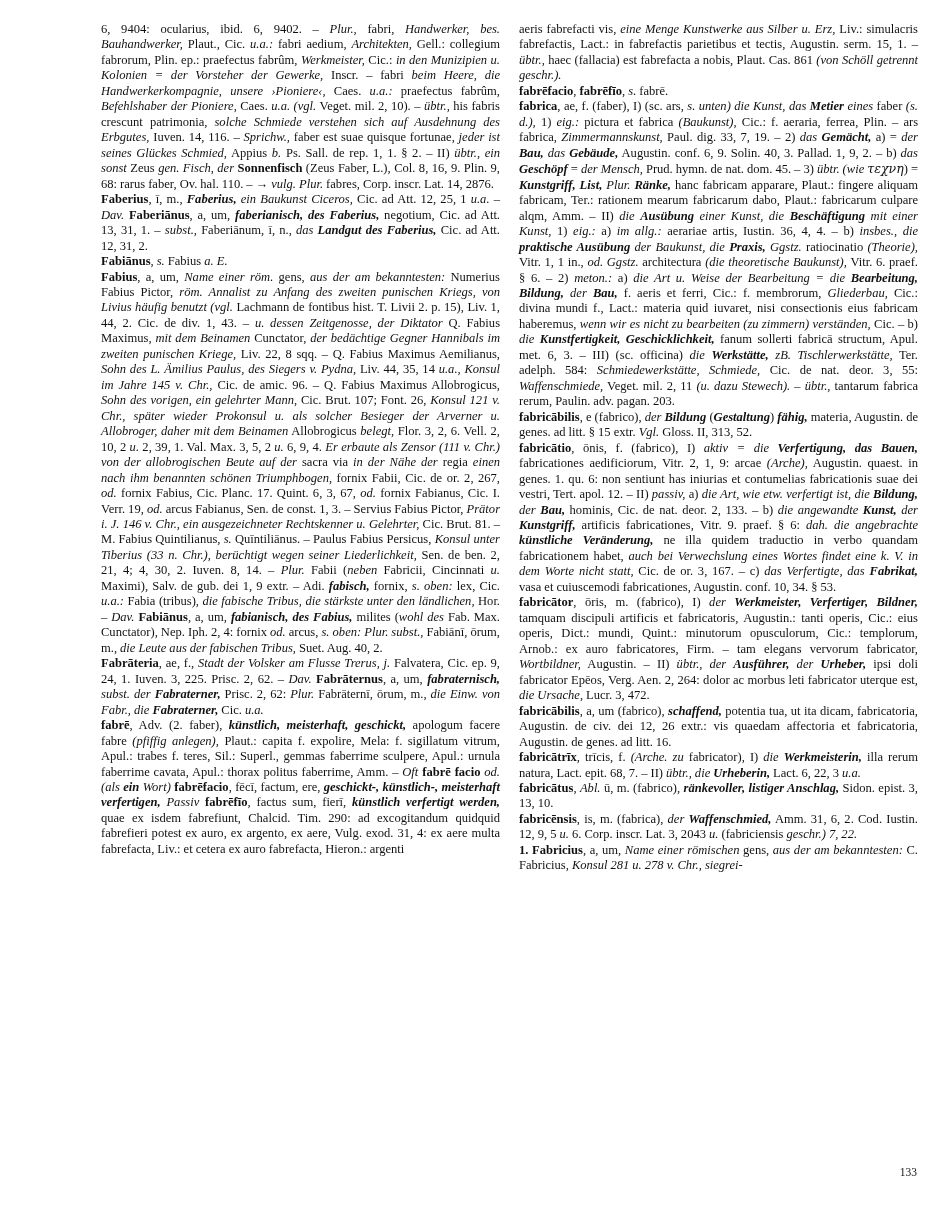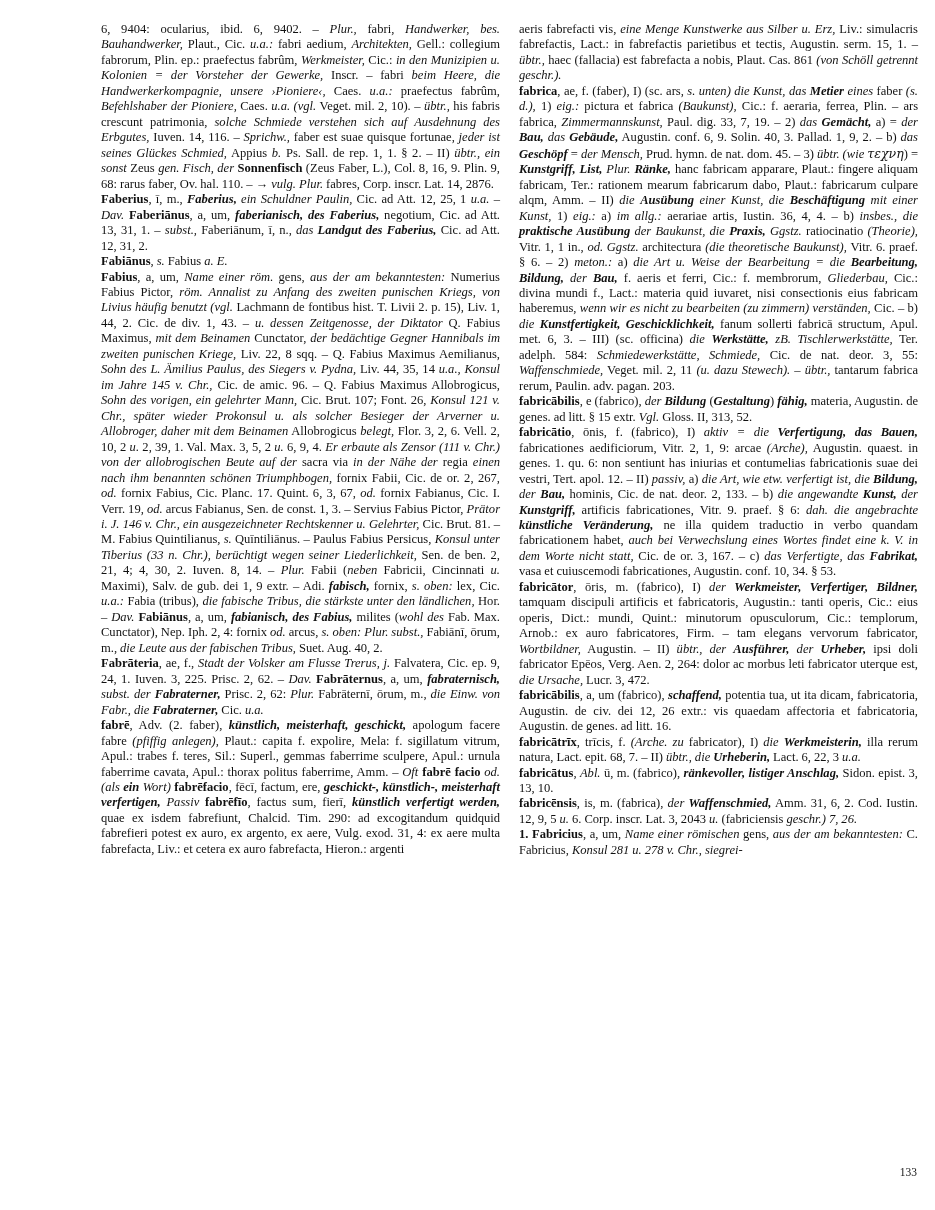--- a/index.html
+++ b/index.html
@@ -64,33 +64,34 @@
   
   .col p { text-align-last: left; }
 </style>
 </head>
 <body>
 
 <div class="page">
   <div class="columns">
     <div class="col" id="left-col">
         <p class="entry">6, 9404: ocularius, ibid. 6, 9402. – <i>Plur.,</i> fabri, <i>Handwerker, bes. Bauhandwerker,</i> Plaut., Cic. <i>u.a.:</i> fabri aedium, <i>Architekten,</i> Gell.: collegium fabrorum, Plin. ep.: praefectus fabrûm, <i>Werkmeister,</i> Cic.: <i>in den Munizipien u. Kolonien = der Vorsteher der Gewerke,</i> Inscr. – fabri <i>beim Heere, die Handwerkerkompagnie, unsere ›Pioniere‹,</i> Caes. <i>u.a.:</i> praefectus fabrûm, <i>Befehlshaber der Pioniere,</i> Caes. <i>u.a. (vgl.</i> Veget. mil. 2, 10). – <i>übtr.,</i> his fabris crescunt patrimonia, <i>solche Schmiede verstehen sich auf Ausdehnung des Erbgutes,</i> Iuven. 14, 116. – <i>Sprichw.,</i> faber est suae quisque fortunae, <i>jeder ist seines Glückes Schmied,</i> Appius <i>b.</i> Ps. Sall. de rep. 1, 1. § 2. – II) <i>übtr., ein sonst</i> Zeus <i>gen. Fisch, der</i> <b>Sonnenfisch</b> (Zeus Faber, L.), Col. 8, 16, 9. Plin. 9, 68: rarus faber, Ov. hal. 110. – → <i>vulg. Plur.</i> fabres, Corp. inscr. Lat. 14, 2876.</p>
-        <p class="entry"><b>Faberius</b>, ī, m., <span class="bi">Faberius,</span> <i>ein Schuldner Paulin,</i> Cic. ad Att. 12, 25, 1 <i>u.a.</i> – <i>Dav.</i> <b>Faberiānus</b>, a, um, <span class="bi">faberianisch, des Faberius,</span> negotium, Cic. ad Att. 13, 31, 1. – <i>subst.,</i> Faberiānum, ī, n., <i>das</i> <span class="bi">Landgut des Faberius,</span> Cic. ad Att. 12, 31, 2.</p>
+        <p class="entry"><b>Faberius</b>, ī, m., <span class="bi">Faberius,</span> <i>ein Baukunst Ciceros,</i> Cic. ad Att. 12, 25, 1 <i>u.a.</i> – <i>Dav.</i> <b>Faberiānus</b>, a, um, <span class="bi">faberianisch, des Faberius,</span> negotium, Cic. ad Att. 13, 31, 1. – <i>subst.,</i> Faberiānum, ī, n., <i>das</i> <span class="bi">Landgut des Faberius,</span> Cic. ad Att. 12, 31, 2.</p>
         <p class="entry"><b>Fabiānus</b>, <i>s.</i> Fabius <i>a. E.</i></p>
         <p class="entry"><b>Fabius</b>, a, um, <i>Name einer röm.</i> gens, <i>aus der am bekanntesten:</i> Numerius Fabius Pictor, <i>röm. Annalist zu Anfang des zweiten punischen Kriegs, von Livius häufig benutzt (vgl.</i> Lachmann de fontibus hist. T. Livii 2. p. 15), Liv. 1, 44, 2. Cic. de div. 1, 43. – <i>u. dessen Zeitgenosse, der Diktator</i> Q. Fabius Maximus, <i>mit dem Beinamen</i> Cunctator, <i>der bedächtige Gegner Hannibals im zweiten punischen Kriege,</i> Liv. 22, 8 sqq. – Q. Fabius Maximus Aemilianus, <i>Sohn des L. Ämilius Paulus, des Siegers v. Pydna,</i> Liv. 44, 35, 14 <i>u.a., Konsul im Jahre 145 v. Chr.,</i> Cic. de amic. 96. – Q. Fabius Maximus Allobrogicus, <i>Sohn des vorigen, ein gelehrter Mann,</i> Cic. Brut. 107; Font. 26, <i>Konsul 121 v. Chr., später wieder Prokonsul u. als solcher Besieger der Arverner u. Allobroger, daher mit dem Beinamen</i> Allobrogicus <i>belegt,</i> Flor. 3, 2, 6. Vell. 2, 10, 2 <i>u.</i> 2, 39, 1. Val. Max. 3, 5, 2 <i>u.</i> 6, 9, 4. <i>Er erbaute als Zensor (111 v. Chr.) von der allobrogischen Beute auf der</i> sacra via <i>in der Nähe der</i> regia <i>einen nach ihm benannten schönen Triumphbogen,</i> fornix Fabii, Cic. de or. 2, 267, <i>od.</i> fornix Fabius, Cic. Planc. 17. Quint. 6, 3, 67, <i>od.</i> fornix Fabianus, Cic. I. Verr. 19, <i>od.</i> arcus Fabianus, Sen. de const. 1, 3. – Servius Fabius Pictor, <i>Prätor i. J. 146 v. Chr., ein ausgezeichneter Rechtskenner u. Gelehrter,</i> Cic. Brut. 81. – M. Fabius Quintilianus, <i>s.</i> Quīntiliānus. – Paulus Fabius Persicus, <i>Konsul unter Tiberius (33 n. Chr.), berüchtigt wegen seiner Liederlichkeit,</i> Sen. de ben. 2, 21, 4; 4, 30, 2. Iuven. 8, 14. – <i>Plur.</i> Fabii (<i>neben</i> Fabricii, Cincinnati <i>u.</i> Maximi), Salv. de gub. dei 1, 9 extr. – Adi. <span class="bi">fabisch,</span> fornix, <i>s. oben:</i> lex, Cic. <i>u.a.:</i> Fabia (tribus), <i>die fabische Tribus, die stärkste unter den ländlichen,</i> Hor. – <i>Dav.</i> <b>Fabiānus</b>, a, um, <span class="bi">fabianisch, des Fabius,</span> milites (<i>wohl des</i> Fab. Max. Cunctator), Nep. Iph. 2, 4: fornix <i>od.</i> arcus, <i>s. oben: Plur. subst.,</i> Fabiānī, ōrum, m., <i>die Leute aus der fabischen Tribus,</i> Suet. Aug. 40, 2.</p>
         <p class="entry"><b>Fabrāteria</b>, ae, f., <i>Stadt der Volsker am Flusse Trerus, j.</i> Falvatera, Cic. ep. 9, 24, 1. Iuven. 3, 225. Prisc. 2, 62. – <i>Dav.</i> <b>Fabrāternus</b>, a, um, <span class="bi">fabraternisch,</span> <i>subst. der</i> <span class="bi">Fabraterner,</span> Prisc. 2, 62: <i>Plur.</i> Fabrāternī, ōrum, m., <i>die Einw. von Fabr., die</i> <span class="bi">Fabraterner,</span> Cic. <i>u.a.</i></p>
         <p class="entry"><b>fabrē</b>, Adv. (2. faber), <span class="bi">künstlich, meisterhaft, geschickt,</span> apologum facere fabre <i>(pfiffig anlegen),</i> Plaut.: capita f. expolire, Mela: f. sigillatum vitrum, Apul.: trabes f. teres, Sil.: Superl., gemmas faberrime sculpere, Apul.: urnula faberrime cavata, Apul.: thorax politus faberrime, Amm. – <i>Oft</i> <b>fabrē facio</b> <i>od. (als</i> <span class="bi">ein</span> <i>Wort)</i> <b>fabrēfacio</b>, fēcī, factum, ere, <span class="bi">geschickt-, künstlich-, meisterhaft verfertigen,</span> <i>Passiv</i> <b>fabrēfīo</b>, factus sum, fierī, <span class="bi">künstlich verfertigt werden,</span> quae ex isdem fabrefiunt, Chalcid. Tim. 290: ad excogitandum quidquid fabrefieri potest ex auro, ex argento, ex aere, Vulg. exod. 31, 4: ex aere multa fabrefacta, Liv.: et cetera ex auro fabrefacta, Hieron.: argenti</p>
       </div>
     <div class="col" id="right-col">
         <p class="entry">aeris fabrefacti vis, <i>eine Menge Kunstwerke aus Silber u. Erz,</i> Liv.: simulacris fabrefactis, Lact.: in fabrefactis parietibus et tectis, Augustin. serm. 15, 1. – <i>übtr.,</i> haec (fallacia) est fabrefacta a nobis, Plaut. Cas. 861 <i>(von Schöll getrennt geschr.).</i></p>
+        <p class="entry"><b>fabrēfacio</b>, <b>fabrēfīo</b>, <i>s.</i> fabrē.</p>
         <p class="entry"><b>fabrica</b>, ae, f. (faber), I) (sc. ars, <i>s. unten) die Kunst, das</i> <span class="bi">Metier</span> <i>eines</i> faber <i>(s. d.),</i> 1) <i>eig.:</i> pictura et fabrica <i>(Baukunst),</i> Cic.: f. aeraria, ferrea, Plin. – ars fabrica, <i>Zimmermannskunst,</i> Paul. dig. 33, 7, 19. – 2) <i>das</i> <span class="bi">Gemächt,</span> a) = <i>der</i> <span class="bi">Bau,</span> <i>das</i> <span class="bi">Gebäude,</span> Augustin. conf. 6, 9. Solin. 40, 3. Pallad. 1, 9, 2. – b) <i>das</i> <span class="bi">Geschöpf</span> = <i>der Mensch,</i> Prud. hymn. de nat. dom. 45. – 3) <i>übtr. (wie</i> <span class="gk">τεχνη</span>) = <span class="bi">Kunstgriff, List,</span> <i>Plur.</i> <span class="bi">Ränke,</span> hanc fabricam apparare, Plaut.: fingere aliquam fabricam, Ter.: rationem mearum fabricarum dabo, Plaut.: fabricarum culpare alqm, Amm. – II) <i>die</i> <span class="bi">Ausübung</span> <i>einer Kunst, die</i> <span class="bi">Beschäftigung</span> <i>mit einer Kunst,</i> 1) <i>eig.:</i> a) <i>im allg.:</i> aerariae artis, Iustin. 36, 4, 4. – b) <i>insbes., die</i> <span class="bi">praktische Ausübung</span> <i>der Baukunst, die</i> <span class="bi">Praxis,</span> <i>Ggstz.</i> ratiocinatio <i>(Theorie),</i> Vitr. 1, 1 in., <i>od. Ggstz.</i> architectura <i>(die theoretische Baukunst),</i> Vitr. 6. praef. § 6. – 2) <i>meton.:</i> a) <i>die Art u. Weise der Bearbeitung = die</i> <span class="bi">Bearbeitung, Bildung,</span> <i>der</i> <span class="bi">Bau,</span> f. aeris et ferri, Cic.: f. membrorum, <i>Gliederbau,</i> Cic.: divina mundi f., Lact.: materia quid iuvaret, nisi consectionis eius fabricam haberemus, <i>wenn wir es nicht zu bearbeiten (zu zimmern) verständen,</i> Cic. – b) <i>die</i> <span class="bi">Kunstfertigkeit, Geschicklichkeit,</span> fanum sollerti fabricā structum, Apul. met. 6, 3. – III) (sc. officina) <i>die</i> <span class="bi">Werkstätte,</span> <i>zB. Tischlerwerkstätte,</i> Ter. adelph. 584: <i>Schmiedewerkstätte, Schmiede,</i> Cic. de nat. deor. 3, 55: <i>Waffenschmiede,</i> Veget. mil. 2, 11 <i>(u. dazu Stewech).</i> – <i>übtr.,</i> tantarum fabrica rerum, Paulin. adv. pagan. 203.</p>
         <p class="entry"><b>fabricābilis</b>, e (fabrico), <i>der</i> <span class="bi">Bildung</span> (<span class="bi">Gestaltung</span>) <span class="bi">fähig,</span> materia, Augustin. de genes. ad litt. § 15 extr. <i>Vgl.</i> Gloss. II, 313, 52.</p>
         <p class="entry"><b>fabricātio</b>, ōnis, f. (fabrico), I) <i>aktiv = die</i> <span class="bi">Verfertigung, das Bauen,</span> fabricationes aedificiorum, Vitr. 2, 1, 9: arcae <i>(Arche),</i> Augustin. quaest. in genes. 1. qu. 6: non sentiunt has iniurias et contumelias fabricationis suae dei vestri, Tert. apol. 12. – II) <i>passiv,</i> a) <i>die Art, wie etw. verfertigt ist, die</i> <span class="bi">Bildung,</span> <i>der</i> <span class="bi">Bau,</span> hominis, Cic. de nat. deor. 2, 133. – b) <i>die angewandte</i> <span class="bi">Kunst,</span> <i>der</i> <span class="bi">Kunstgriff,</span> artificis fabricationes, Vitr. 9. praef. § 6: <i>dah. die angebrachte</i> <span class="bi">künstliche Veränderung,</span> ne illa quidem traductio in verbo quandam fabricationem habet, <i>auch bei Verwechslung eines Wortes findet eine k. V. in dem Worte nicht statt,</i> Cic. de or. 3, 167. – c) <i>das Verfertigte, das</i> <span class="bi">Fabrikat,</span> vasa et cuiuscemodi fabricationes, Augustin. conf. 10, 34. § 53.</p>
         <p class="entry"><b>fabricātor</b>, ōris, m. (fabrico), I) <i>der</i> <span class="bi">Werkmeister, Verfertiger, Bildner,</span> tamquam discipuli artificis et fabricatoris, Augustin.: tanti operis, Cic.: eius operis, Dict.: mundi, Quint.: minutorum opusculorum, Cic.: templorum, Arnob.: ex auro fabricatores, Firm. – tam elegans vervorum fabricator, <i>Wortbildner,</i> Augustin. – II) <i>übtr., der</i> <span class="bi">Ausführer,</span> <i>der</i> <span class="bi">Urheber,</span> ipsi doli fabricator Epēos, Verg. Aen. 2, 264: dolor ac morbus leti fabricator uterque est, <i>die Ursache,</i> Lucr. 3, 472.</p>
         <p class="entry"><b>fabricābilis</b>, a, um (fabrico), <span class="bi">schaffend,</span> potentia tua, ut ita dicam, fabricatoria, Augustin. de civ. dei 12, 26 extr.: vis quaedam affectoria et fabricatoria, Augustin. de genes. ad litt. 16.</p>
         <p class="entry"><b>fabricātrīx</b>, trīcis, f. <i>(Arche. zu</i> fabricator), I) <i>die</i> <span class="bi">Werkmeisterin,</span> illa rerum natura, Lact. epit. 68, 7. – II) <i>übtr., die</i> <span class="bi">Urheberin,</span> Lact. 6, 22, 3 <i>u.a.</i></p>
         <p class="entry"><b>fabricātus</b>, <i>Abl.</i> ū, m. (fabrico), <span class="bi">ränkevoller, listiger Anschlag,</span> Sidon. epist. 3, 13, 10.</p>
-        <p class="entry"><b>fabricēnsis</b>, is, m. (fabrica), <i>der</i> <span class="bi">Waffenschmied,</span> Amm. 31, 6, 2. Cod. Iustin. 12, 9, 5 <i>u.</i> 6. Corp. inscr. Lat. 3, 2043 <i>u.</i> (fabriciensis <i>geschr.) 7, 26.</i></p>
+        <p class="entry"><b>fabricēnsis</b>, is, m. (fabrica), <i>der</i> <span class="bi">Waffenschmied,</span> Amm. 31, 6, 2. Cod. Iustin. 12, 9, 5 <i>u.</i> 6. Corp. inscr. Lat. 3, 2043 <i>u.</i> (fabriciensis <i>geschr.) 7, 22.</i></p>
         <p class="entry"><b>1. Fabricius</b>, a, um, <i>Name einer römischen</i> gens, <i>aus der am bekanntesten:</i> C. Fabricius, <i>Konsul 281 u. 278 v. Chr., siegrei-</i></p>
       </div>
   </div>
   <div class="pageno">133</div>
 </div>
 
 </body></html>

